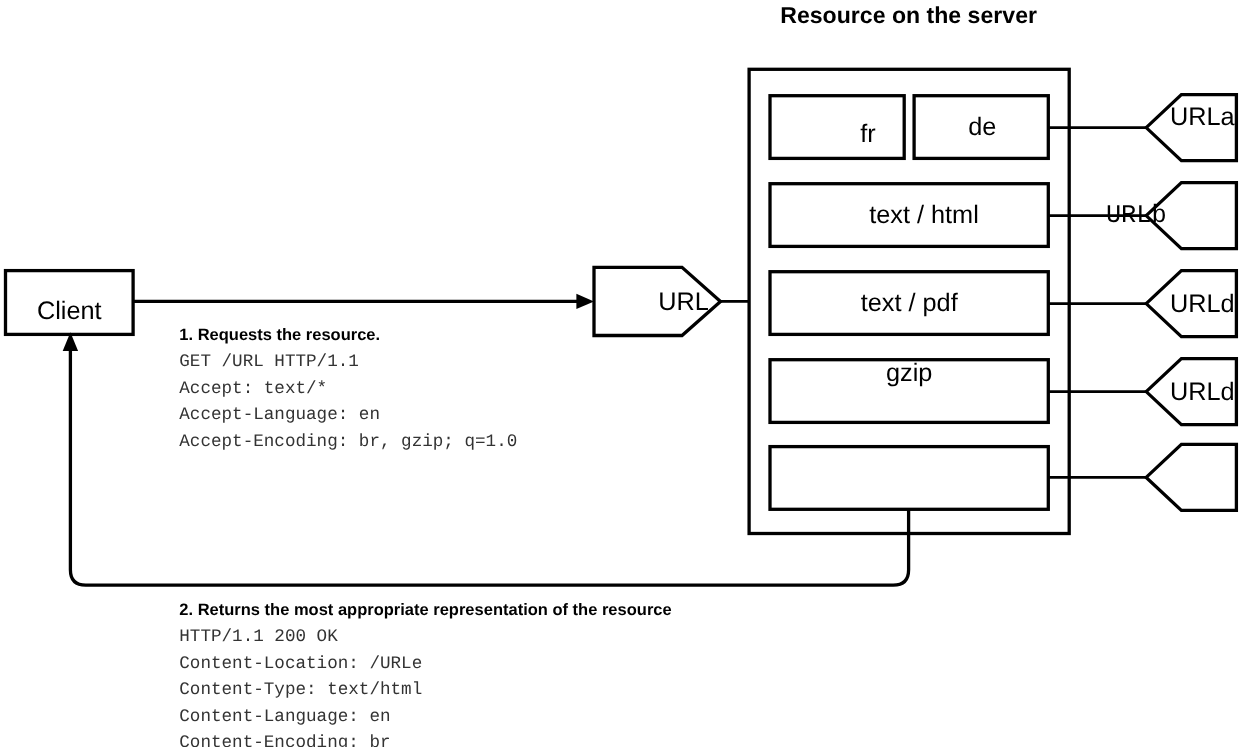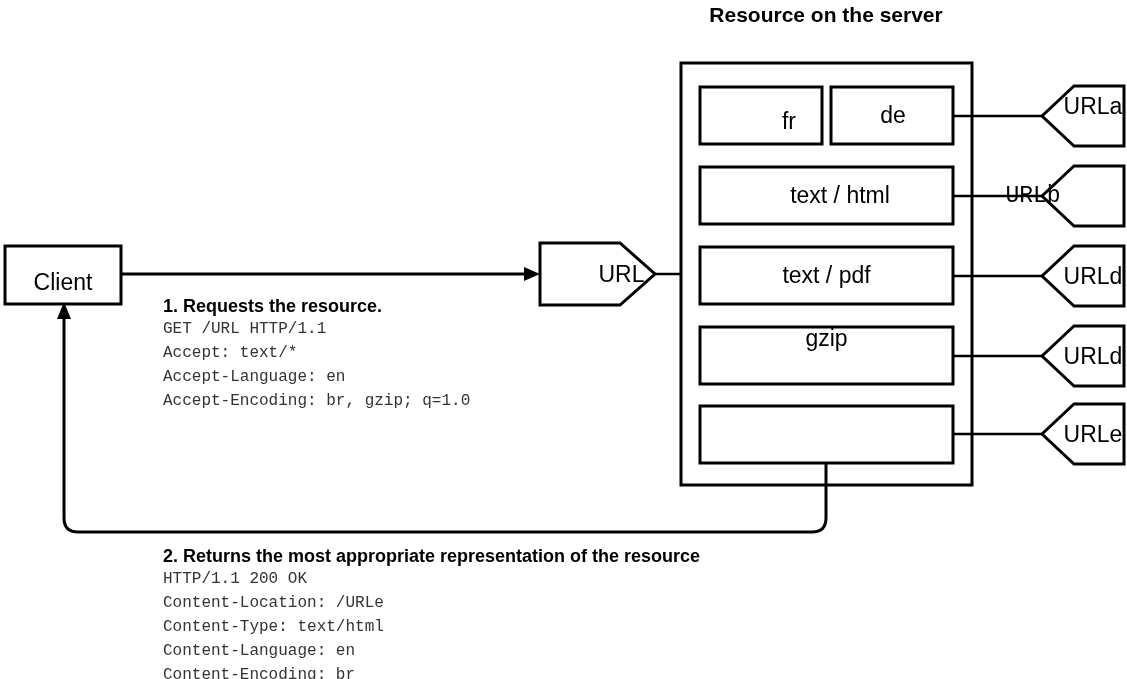--- a/index.html
+++ b/index.html
@@ -47,21 +47,21 @@
     font-style: italic;
     font-size: 16px;
     color: #000000;
     text-align: center;
     white-space: nowrap;
   }
   .note-head {
     position: absolute;
     font-family: "Liberation Sans", sans-serif;
     font-weight: bold;
-    font-size: 18px;
+    font-size: 15px;
     color: #000000;
     white-space: nowrap;
   }
   .note-body {
     position: absolute;
     font-family: "Liberation Mono", monospace;
     font-size: 16px;
     line-height: 24px;
     color: #333333;
     white-space: pre;
@@ -118,21 +118,20 @@
   <div class="node-text" style="left:700px; top:87px; width:122px; height:69px;padding-left:28px;">fr</div>
   <div class="node-text" style="left:831px; top:87px; width:124px; height:57px;">de</div>
   <div class="node-text" style="left:700px; top:167px; width:280px; height:57px;">text / html</div>
   <div class="node-text" style="left:700px; top:247px; width:253px; height:57px;">text / pdf</div>
   <div class="node-text" style="left:700px; top:310px; width:253px; height:57px;">gzip</div>
 
   <div class="node-text" style="left:1062px; top:76px; width:62px; height:60px;">URLa</div>
   <div class="node-text" style="left:1002px; top:166px; width:62px; height:60px;font-family:Liberation Mono, monospace;">URLb</div>
   <div class="node-text" style="left:1062px; top:246px; width:62px; height:60px;">URLd</div>
   <div class="node-text" style="left:1062px; top:326px; width:62px; height:60px;">URLd</div>
-  <div class="node-text" style="left:1062px; top:404px; width:62px; height:60px;">URLe</div>
 
   <div class="note-head" style="left:163px; top:296px;">1. Requests the resource.</div>
   <div class="note-body" style="left:163px; top:317px;">GET /URL HTTP/1.1
 Accept: text/*
 Accept-Language: en
 Accept-Encoding: br, gzip; q=1.0</div>
 
   <div class="note-head" style="left:163px; top:546px;">2. Returns the most appropriate representation of the resource</div>
   <div class="note-body" style="left:163px; top:567px;">HTTP/1.1 200 OK
 Content-Location: /URLe

